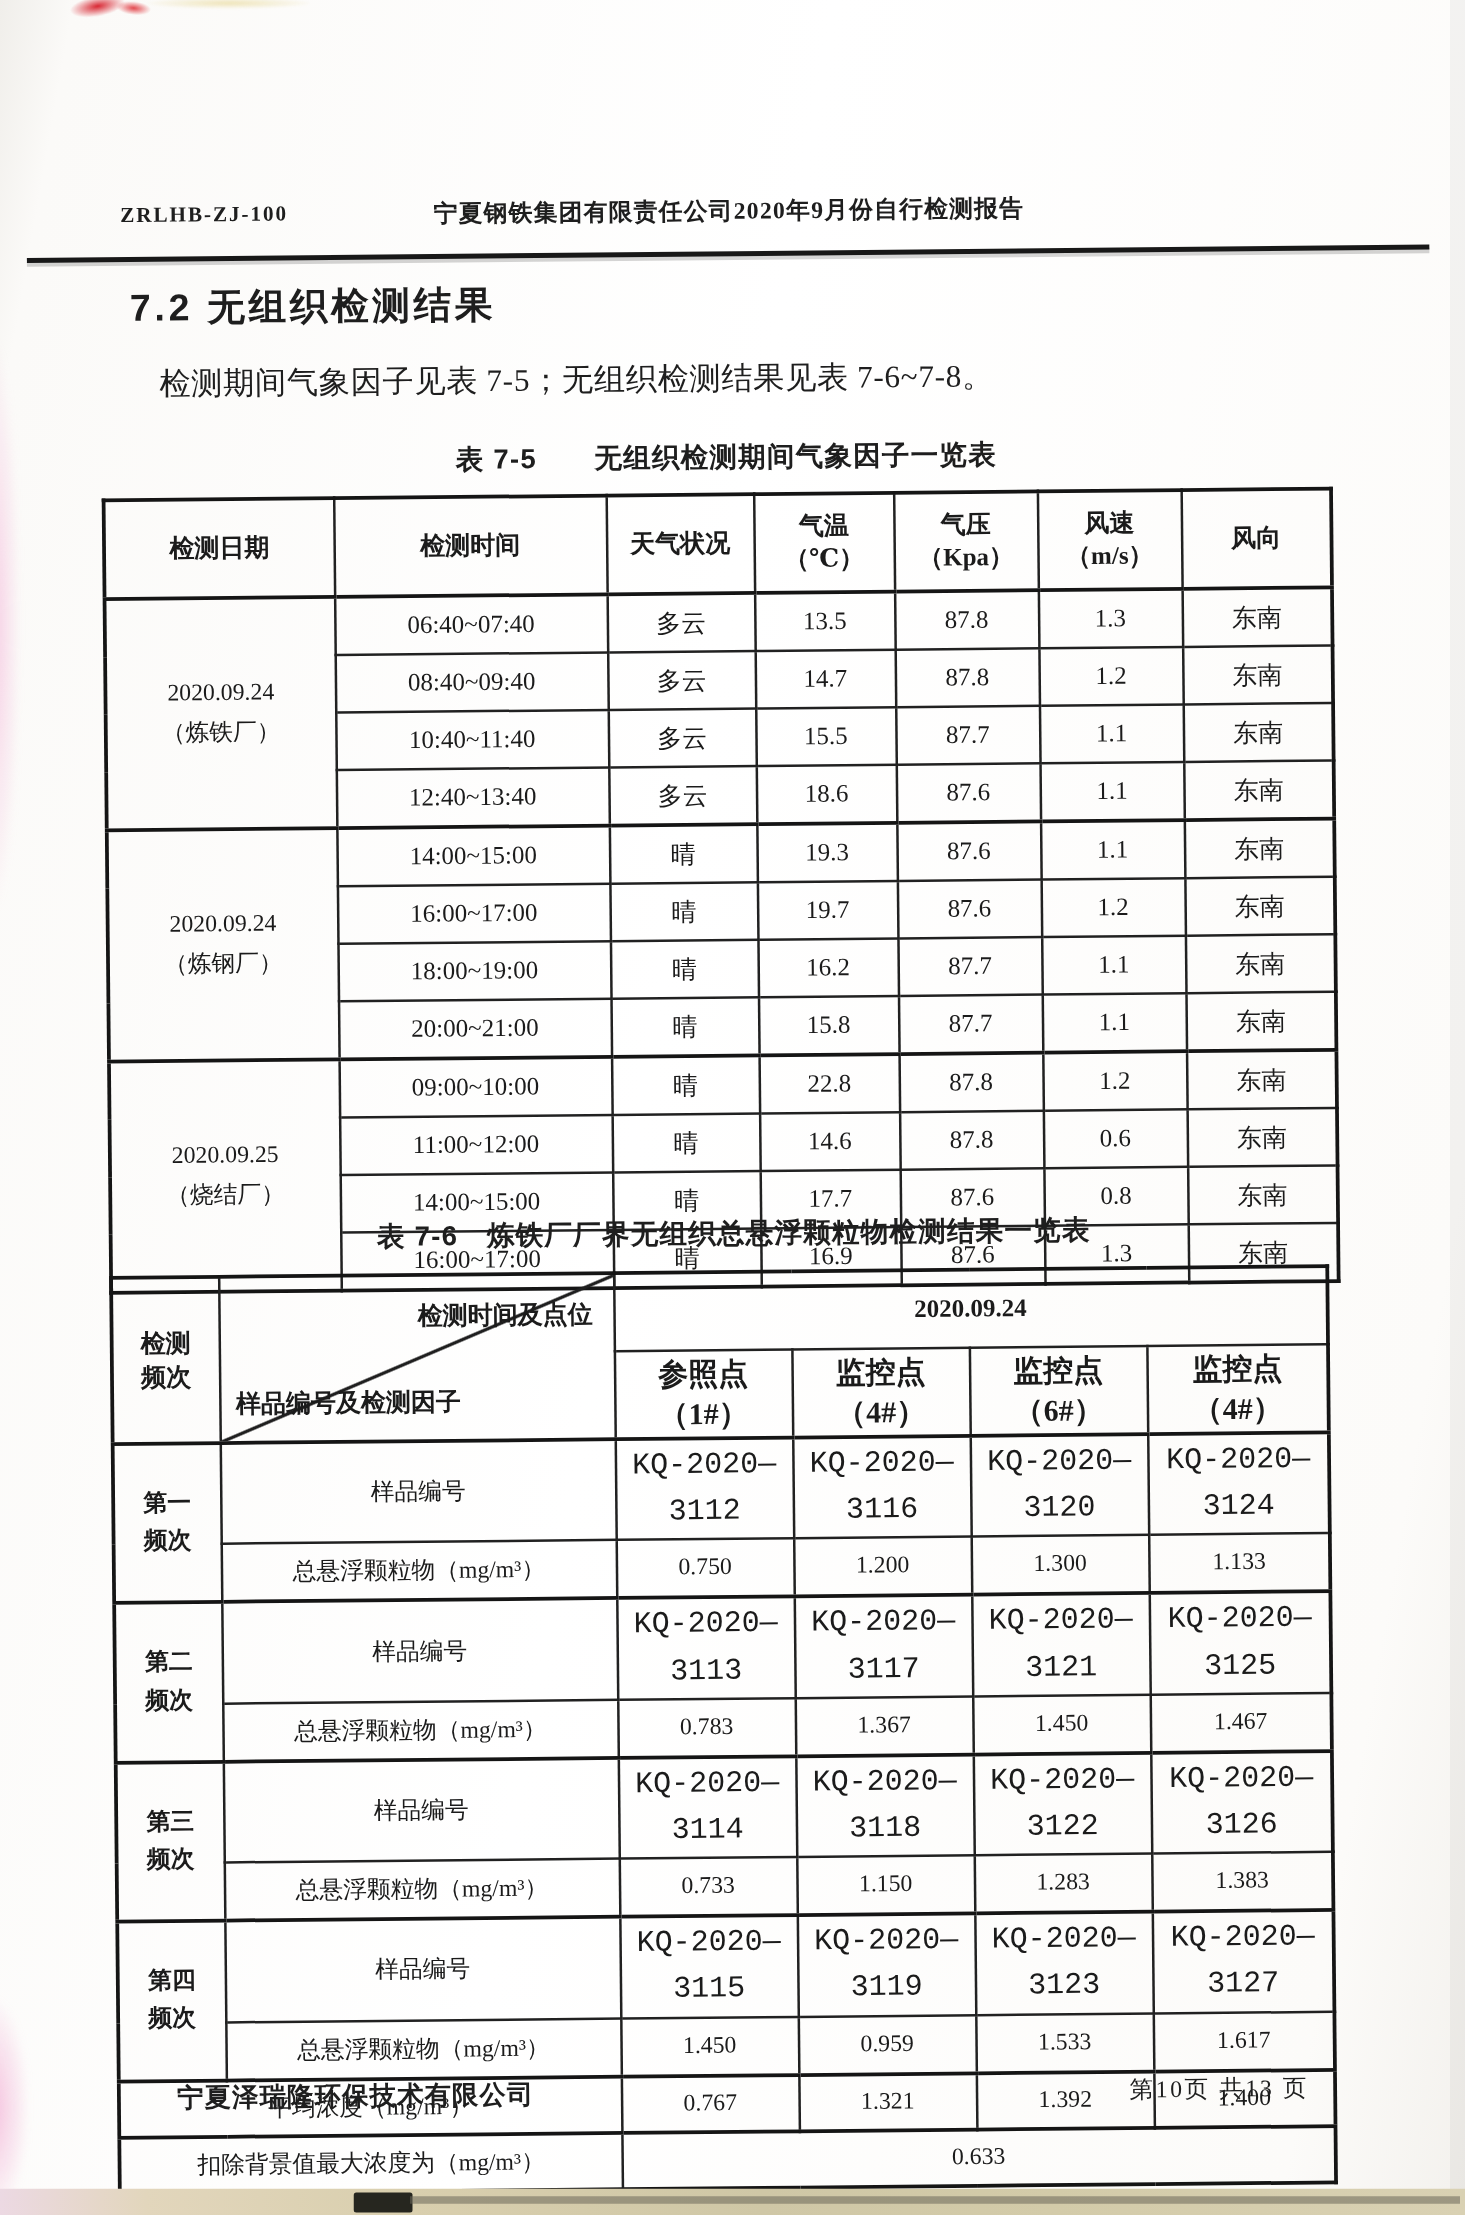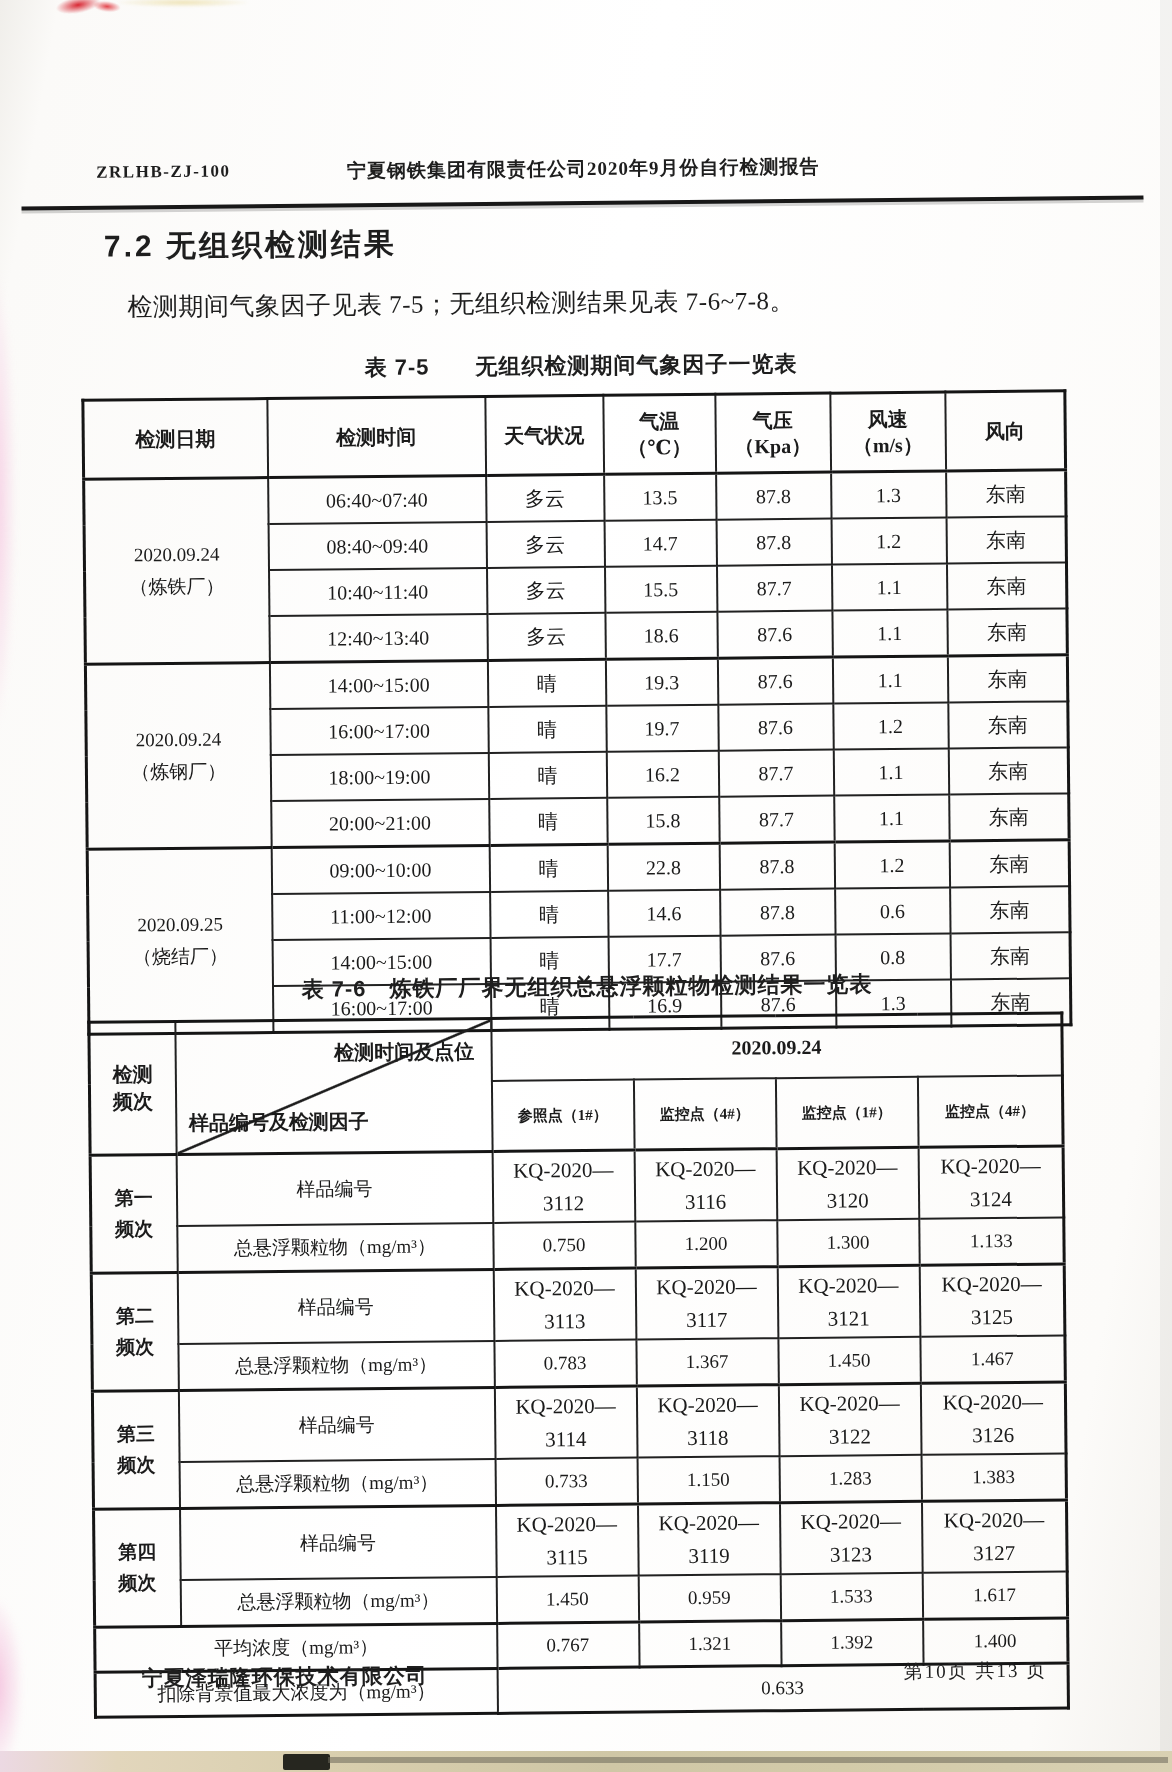--- a/index.html
+++ b/index.html
@@ -53,27 +53,27 @@
   th,td{border:2px solid #212121;text-align:center;vertical-align:middle;padding:2px 4px;
     font-family:"Liberation Serif","DejaVu Serif",serif;color:#1b1b1b;}
   .pre{white-space:pre-line;}
 
   .t75 thead th{height:72px;font-size:20px;font-weight:bold;line-height:1.3;border-bottom:3px solid #151515;}
   .t75 td{height:40px;font-size:20px;}
   .t75 td.date-cell{font-size:19px;line-height:1.7;}
   .t75 tr.gs > td{border-top:3px solid #151515;}
 
   .t76 tr.ra th{height:56px;font-size:20px;font-weight:bold;}
-  .t76 tr.rb th{height:64px;font-size:15px;font-weight:bold;margin-top:12px;}
+  .t76 tr.rb th{height:64px;font-size:24px;font-weight:bold;margin-top:12px;}
   .t76 td{font-size:19px;}
   .t76 tr.sample td{height:56px;}
   .t76 tr.tsp td{height:40px;}
   .t76 tr.avg td,.t76 tr.bg td{height:38px;}
   .t76 td.freq-cell{font-size:19px;font-weight:bold;line-height:1.6;}
-  .t76 td.sample-id-cell{font-size:21px;line-height:1.55;}
+  .t76 td.sample-id-cell{font-size:24px;line-height:1.55;font-family:Liberation Mono, monospace;}
   .t76 td.row-label-cell{font-size:19px;}
   .t76 tr.gs > td{border-top:3px solid #151515;}
 
   th.diag-cell{position:relative;padding:0;}
   th.diag-cell::after{content:"";position:absolute;inset:0;
     background:linear-gradient(to bottom right,transparent calc(50% - 1.4px),#1f1f1f calc(50% - .2px),#1f1f1f calc(50% + 1.2px),transparent calc(50% + 2.4px));}
   .diag-top-label{position:absolute;right:16px;top:18px;font-size:20px;font-weight:bold;z-index:1;}
   .diag-bottom-label{position:absolute;left:12px;bottom:16px;font-size:20px;font-weight:bold;z-index:1;}
 
   .footer-company{position:absolute;left:134px;top:1660px;font-size:21px;font-weight:bold;letter-spacing:1px;}
@@ -248,21 +248,21 @@
 频次</th>
         <th class="diag-cell" rowspan="2">
           <span class="diag-top-label">检测时间及点位</span>
           <span class="diag-bottom-label">样品编号及检测因子</span>
         </th>
         <th colspan="4">2020.09.24</th>
       </tr>
       <tr class="rb">
         <th>参照点（1#）</th>
         <th>监控点（4#）</th>
-        <th>监控点（1#）</th>
+        <th>监控点（6#）</th>
         <th>监控点（4#）</th>
       </tr>
     </thead>
     <tbody>
       <tr class="sample gs">
         <td class="freq-cell pre" rowspan="2">第一
 频次</td>
         <td class="row-label-cell">样品编号</td>
         <td class="sample-id-cell pre">KQ-2020—
 3112</td>

